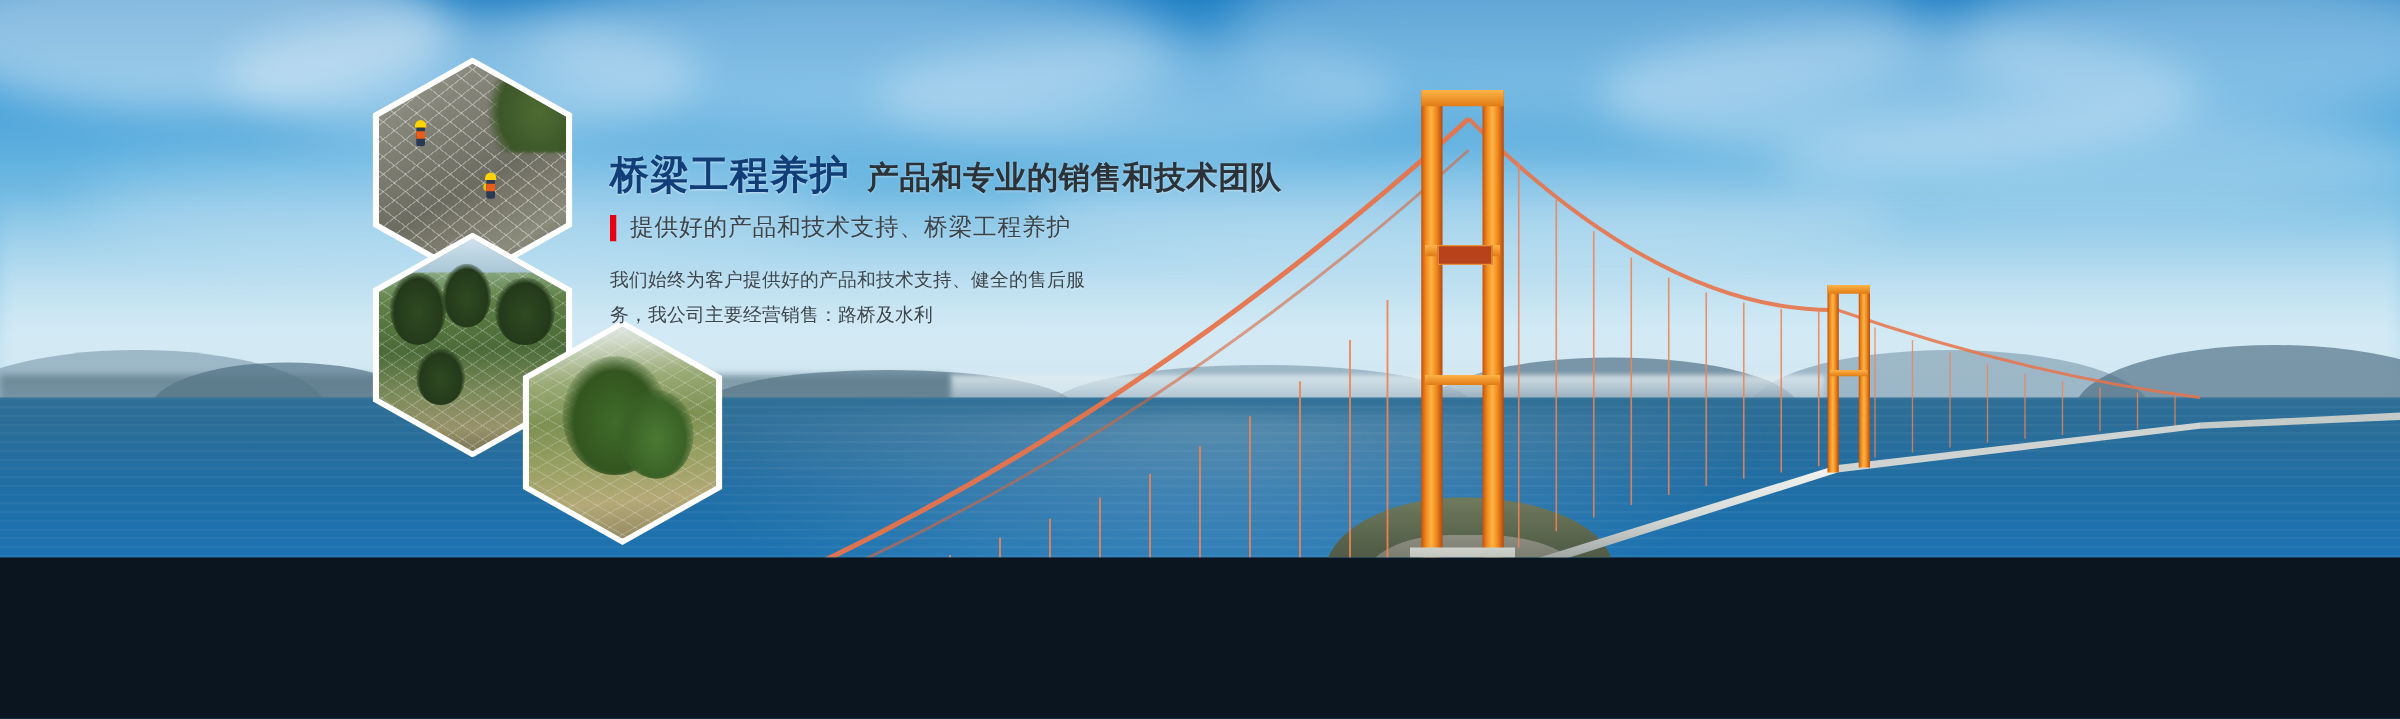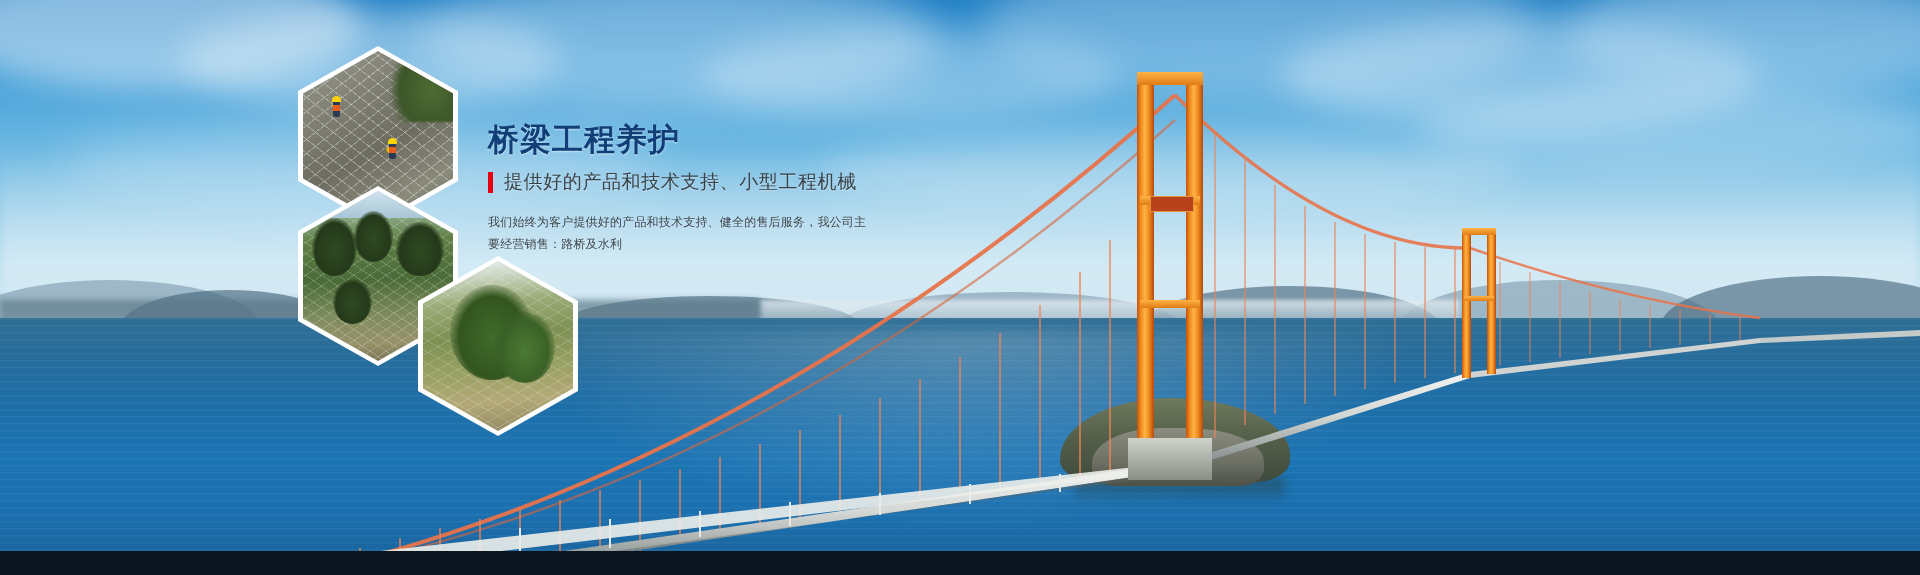--- a/index.html
+++ b/index.html
@@ -1,19 +1,19 @@
 <!DOCTYPE html>
 <html><head>
 <meta charset="utf-8">
 <style>
   html,body{margin:0;padding:0;background:#0a1520;}
   body{font-family:"Liberation Sans","DejaVu Sans",sans-serif;}
 
   .banner{
-    position:relative;width:1920px;height:551px;overflow:hidden;
+    position:relative;width:1920px;height:446px;overflow:hidden;
     background:#2f7fb5;
   }
 
   
   .sky{
     position:absolute;left:0;top:0;width:1920px;height:340px;
     background:
       linear-gradient(180deg,#1f7fc4 0%,#3d9ad6 18%,#62b2e0 38%,#8cc8e8 58%,#b4dcee 78%,#cfe7f0 100%);
   }
   .cloudband{position:absolute;left:0;top:0;width:1920px;height:340px;opacity:.85;}
@@ -167,21 +167,21 @@
   }
   .subline{
     display:flex;align-items:center;gap:11px;white-space:nowrap;margin:0 0 16px 0;
   }
   .redbar{width:5px;height:21px;background:#e60012;flex:none;}
   .sub-text{
     font-size:19px;color:#3a4349;letter-spacing:.6px;
     text-shadow:0 1px 1px rgba(255,255,255,.35);
   }
   .body{
-    font-size:12px;color:#3c464d;line-height:1.85;letter-spacing:.2px;
+    font-size:15px;color:#3c464d;line-height:1.85;letter-spacing:.2px;
     text-shadow:0 1px 1px rgba(255,255,255,.25);
     max-width:380px;
   }
   .body p{margin:0;}
 </style>
 </head>
 <body>
 
 <div class="banner">
 
@@ -350,25 +350,26 @@
         <div class="bush"></div>
         <div class="bush2"></div>
       </div>
     </div>
   </div>
 
   <div class="copy">
 
     <div class="headline">
       <span class="h-strong">桥梁工程养护</span>
+      <span class="h-sub">产品和专业的销售和技术团队</span>
     </div>
 
     <div class="subline">
       <span class="redbar"></span>
-      <span class="sub-text">提供好的产品和技术支持、小型工程机械</span>
+      <span class="sub-text">提供好的产品和技术支持、桥梁工程养护</span>
     </div>
 
     <div class="body">
       <p>我们始终为客户提供好的产品和技术支持、健全的售后服务，我公司主要经营销售：路桥及水利</p>
     </div>
 
   </div>
 
 </div>
 

